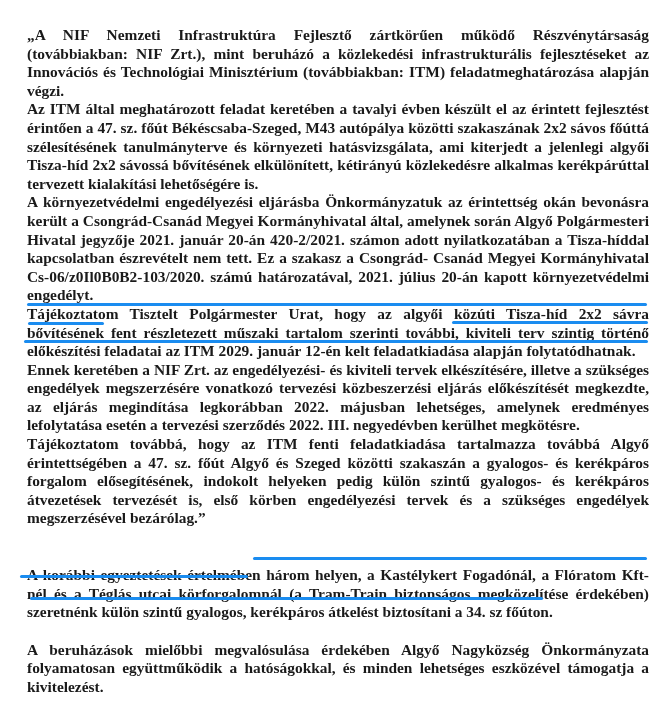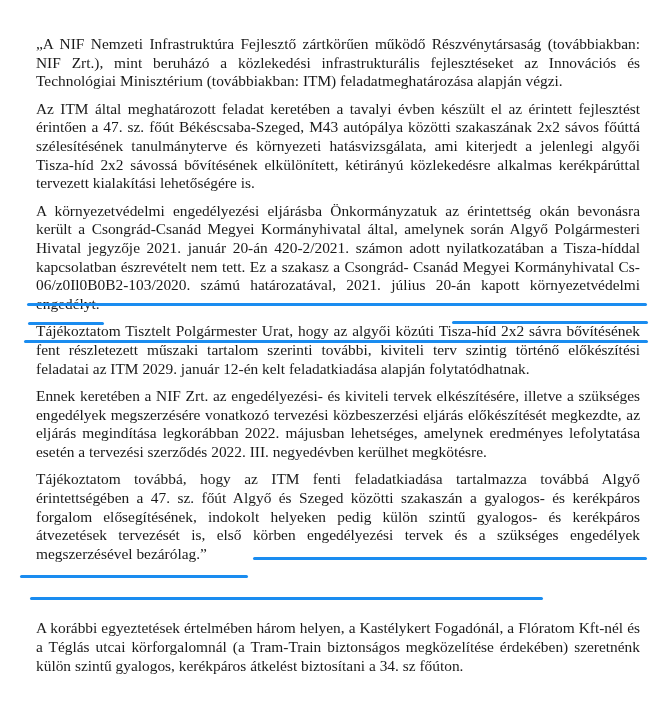--- a/index.html
+++ b/index.html
@@ -2,40 +2,41 @@
 <html><head>
 <meta charset="utf-8">
 <style>
   html, body { margin: 0; padding: 0; background: #ffffff; }
   body { width: 670px; height: 726px; overflow: hidden; position: relative; }
   .page {
     position: absolute; left: 27px; top: 26px; width: 622px;
     font-family: "Liberation Serif", serif;
     font-size: 15.4px; line-height: 18.6px; color: #1a1a1a;
   }
-  .para { margin: 9px; text-align: justify; }
+  .para { margin: 0; text-align: justify; font-weight: bold; }
   .gap1 { height: 38px; }
   .gap2 { height: 19px; }
   .hl {
     position: absolute; height: 3px; background: #1a8cf0; border-radius: 2px;
   }
 </style>
 </head>
 <body>
 
 <div class="page">
   <p class="para">„A NIF Nemzeti Infrastruktúra Fejlesztő zártkörűen működő Részvénytársaság (továbbiakban: NIF Zrt.), mint beruházó a közlekedési infrastrukturális fejlesztéseket az Innovációs és Technológiai Minisztérium (továbbiakban: ITM) feladatmeghatározása alapján végzi.</p>
   <p class="para">Az ITM által meghatározott feladat keretében a tavalyi évben készült el az érintett fejlesztést érintően a 47. sz. főút Békéscsaba-Szeged, M43 autópálya közötti szakaszának 2x2 sávos főúttá szélesítésének tanulmányterve és környezeti hatásvizsgálata, ami kiterjedt a jelenlegi algyői Tisza-híd 2x2 sávossá bővítésének elkülönített, kétirányú közlekedésre alkalmas kerékpárúttal tervezett kialakítási lehetőségére is.</p>
   <p class="para">A környezetvédelmi engedélyezési eljárásba Önkormányzatuk az érintettség okán bevonásra került a Csongrád-Csanád Megyei Kormányhivatal által, amelynek során Algyő Polgármesteri Hivatal jegyzője 2021. január 20-án 420-2/2021. számon adott nyilatkozatában a Tisza-híddal kapcsolatban észrevételt nem tett. Ez a szakasz a Csongrád- Csanád Megyei Kormányhivatal Cs-06/z0Il0B0B2-103/2020. számú határozatával, 2021. július 20-án kapott környezetvédelmi engedélyt.</p>
   <p class="para">Tájékoztatom Tisztelt Polgármester Urat, hogy az algyői közúti Tisza-híd 2x2 sávra bővítésének fent részletezett műszaki tartalom szerinti további, kiviteli terv szintig történő előkészítési feladatai az ITM 2029. január 12-én kelt feladatkiadása alapján folytatódhatnak.</p>
   <p class="para">Ennek keretében a NIF Zrt. az engedélyezési- és kiviteli tervek elkészítésére, illetve a szükséges engedélyek megszerzésére vonatkozó tervezési közbeszerzési eljárás előkészítését megkezdte, az eljárás megindítása legkorábban 2022. májusban lehetséges, amelynek eredményes lefolytatása esetén a tervezési szerződés 2022. III. negyedévben kerülhet megkötésre.</p>
   <p class="para">Tájékoztatom továbbá, hogy az ITM fenti feladatkiadása tartalmazza továbbá Algyő érintettségében a 47. sz. főút Algyő és Szeged közötti szakaszán a gyalogos- és kerékpáros forgalom elősegítésének, indokolt helyeken pedig külön szintű gyalogos- és kerékpáros átvezetések tervezését is, első körben engedélyezési tervek és a szükséges engedélyek megszerzésével bezárólag.”</p>
   <div class="gap1"></div>
   <p class="para">A korábbi egyeztetések értelmében három helyen, a Kastélykert Fogadónál, a Flóratom Kft-nél és a Téglás utcai körforgalomnál (a Tram-Train biztonságos megközelítése érdekében) szeretnénk külön szintű gyalogos, kerékpáros átkelést biztosítani a 34. sz főúton.</p>
   <div class="gap2"></div>
+  <p class="para">A beruházások mielőbbi megvalósulása érdekében Algyő Nagyközség Önkormányzata folyamatosan együttműködik a hatóságokkal, és minden lehetséges eszközével támogatja a kivitelezést.</p>
 </div>
 
 <div class="hl" style="left:27px; top:303px; width:620px;"></div>
 <div class="hl" style="left:28px; top:322px; width:76px;"></div>
 <div class="hl" style="left:452px; top:321px; width:196px;"></div>
 <div class="hl" style="left:24px; top:340px; width:624px;"></div>
 <div class="hl" style="left:253px; top:557px; width:394px;"></div>
 <div class="hl" style="left:20px; top:575px; width:228px;"></div>
 <div class="hl" style="left:30px; top:597px; width:513px;"></div>
 

